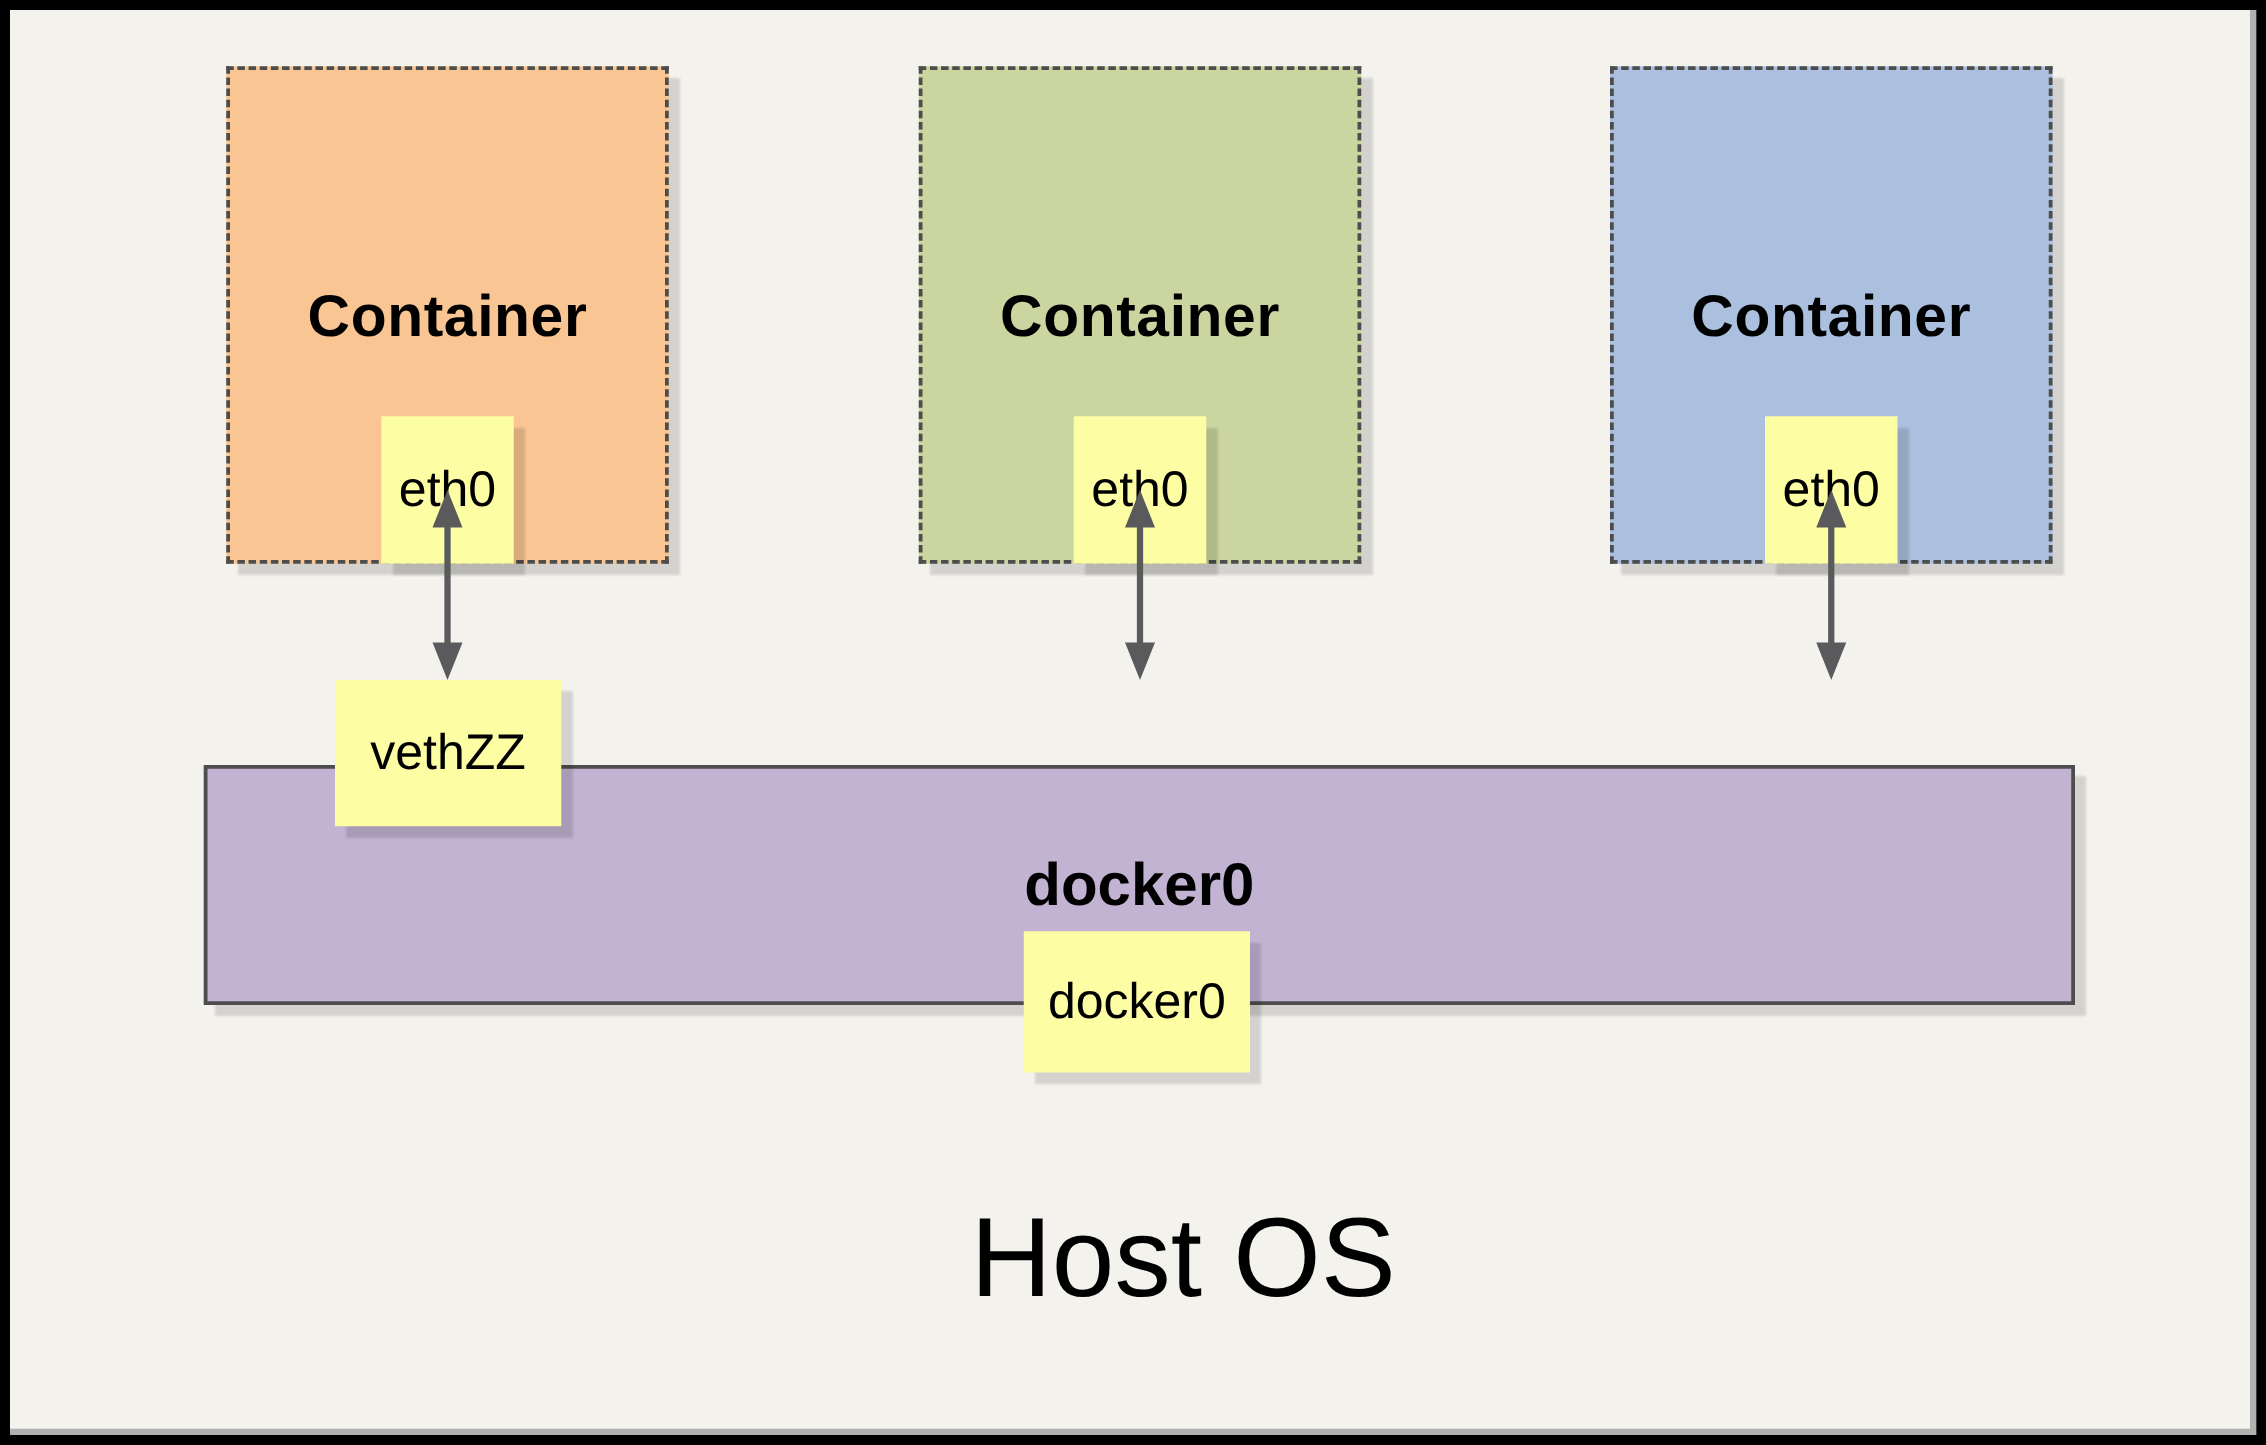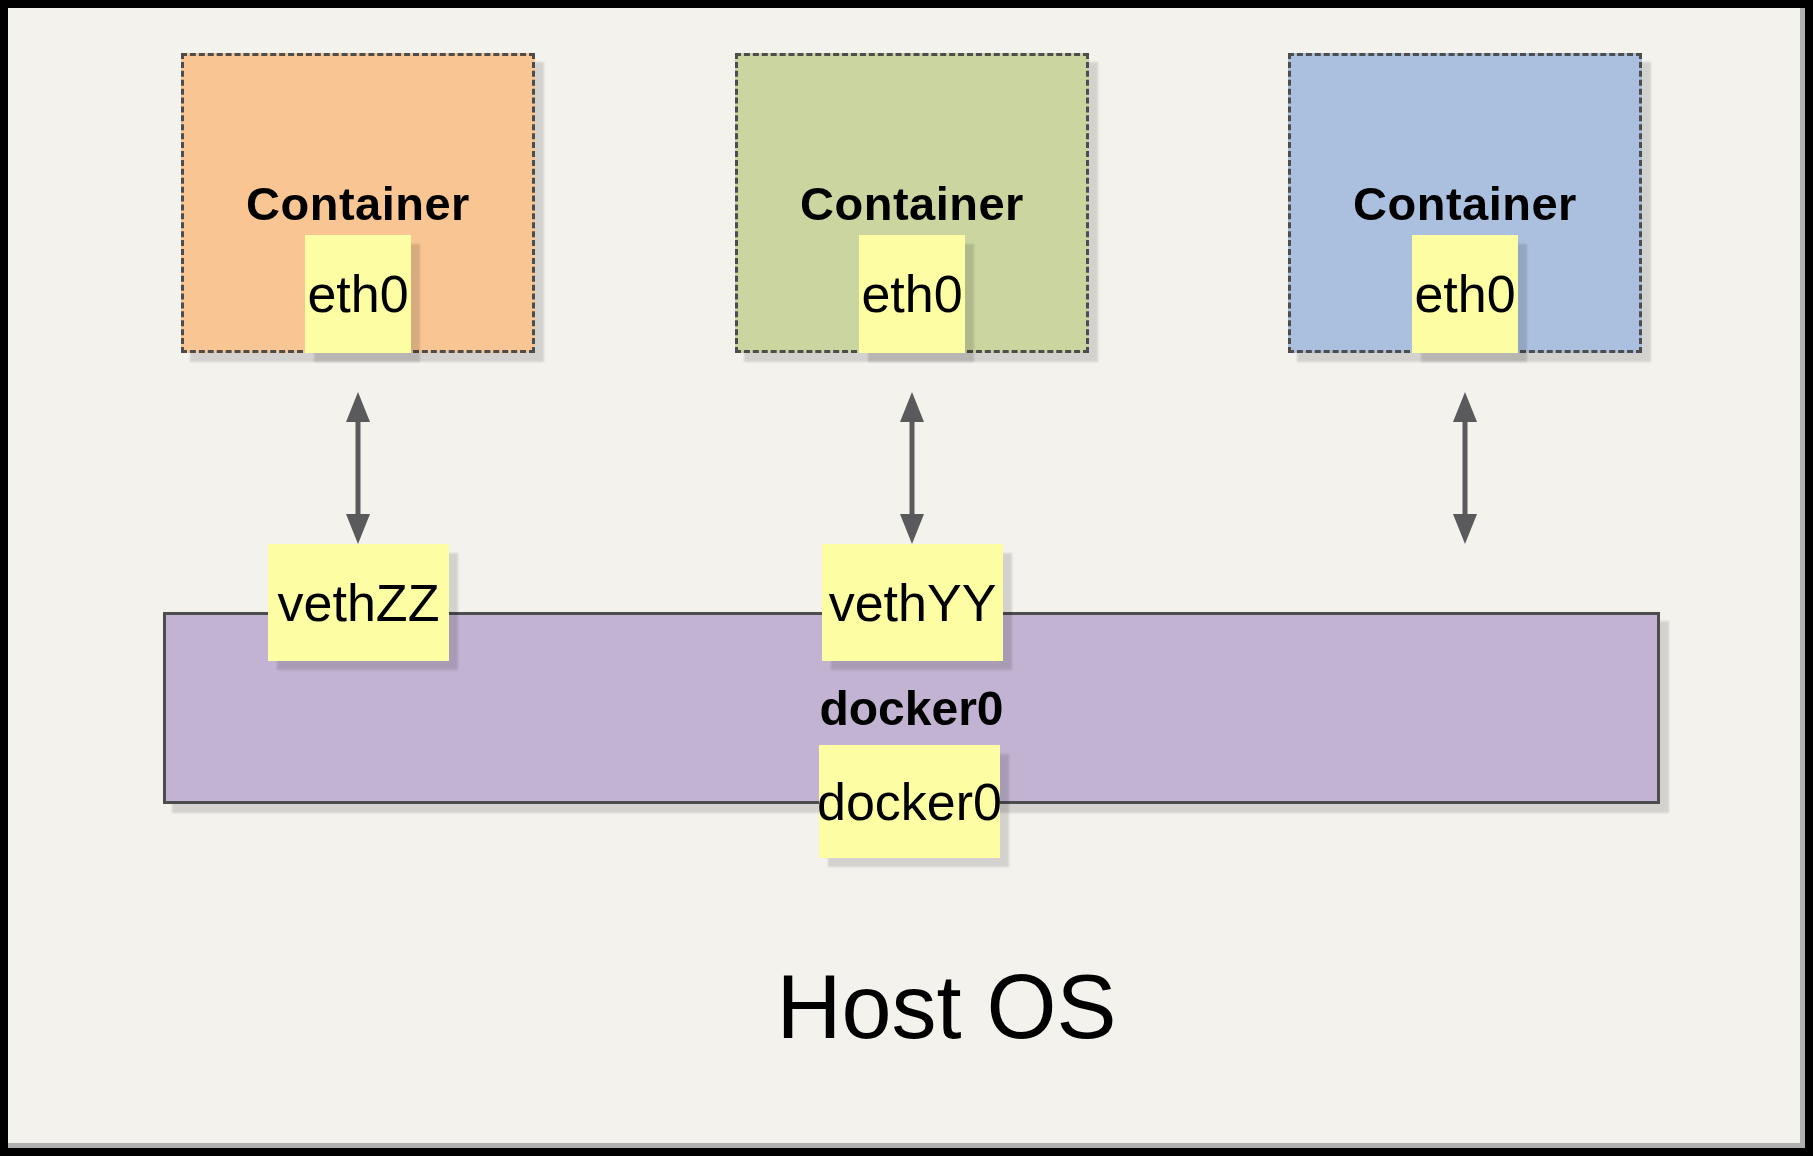--- a/index.html
+++ b/index.html
@@ -11,38 +11,38 @@
     box-shadow: inset -5px -5px 0 0 #b0b0b0;
     background: var(--background, #F4F2ED);
     font-family:"Liberation Sans", sans-serif;
     color:#000;
     overflow:hidden;
   }
 
   
   .container-box {
     position:absolute; top:45px;
-    width:354px; height:300px;
+    width:354px; height:398px;
     box-sizing:border-box;
     border:3px dashed var(--border-gray, #4D4D4D);
     display:flex; align-items:center; justify-content:center;
     box-shadow: 9px 9px 2px rgba(0,0,0,0.13);
     z-index:1;
   }
   .c1 { left:173px;  background: var(--container-1-fill, #F9C592); }
   .c2 { left:727px;  background: var(--container-2-fill, #CBD5A0); }
   .c3 { left:1280px; background: var(--container-3-fill, #AAC0DE); }
   .container-label { font-size:47px; font-weight:bold; letter-spacing:0.5px; }
 
   
   .iface {
     position:absolute;
     background: var(--interface-fill, #FDFDA4);
     display:flex; align-items:center; justify-content:center;
-    font-size:52px;
+    font-size:40px;
     box-shadow: 9px 9px 2px rgba(0,0,0,0.13);
   }
   .eth {
     width:106px; height:118px;
     left:50%; transform:translateX(-50%);
     bottom:-3px;
   }
   .veth { width:181px; height:117px; top:536px; z-index:3; }
   .v1 { left:260px; }
   .v2 { left:814px; }
@@ -107,21 +107,20 @@
     <polygon points="15,0 3,30 27,30" fill="var(--arrow-gray, #5A5A5C)"></polygon>
     <polygon points="15,152 3,122 27,122" fill="var(--arrow-gray, #5A5A5C)"></polygon>
   </svg>
   <svg class="arrow a3" width="30" height="152" viewBox="0 0 30 152">
     <rect x="12.5" y="26" width="5" height="100" fill="var(--arrow-gray, #5A5A5C)"></rect>
     <polygon points="15,0 3,30 27,30" fill="var(--arrow-gray, #5A5A5C)"></polygon>
     <polygon points="15,152 3,122 27,122" fill="var(--arrow-gray, #5A5A5C)"></polygon>
   </svg>
 
   <div class="iface veth v1">vethZZ</div>
-  <div class="iface veth v2">vethYY</div>
 
   <div class="bridge-bar">
     <div class="bridge-label">docker0</div>
   </div>
 
   <div class="iface docker0-box">docker0</div>
 
 
   <div class="host-label">Host OS</div>
 

